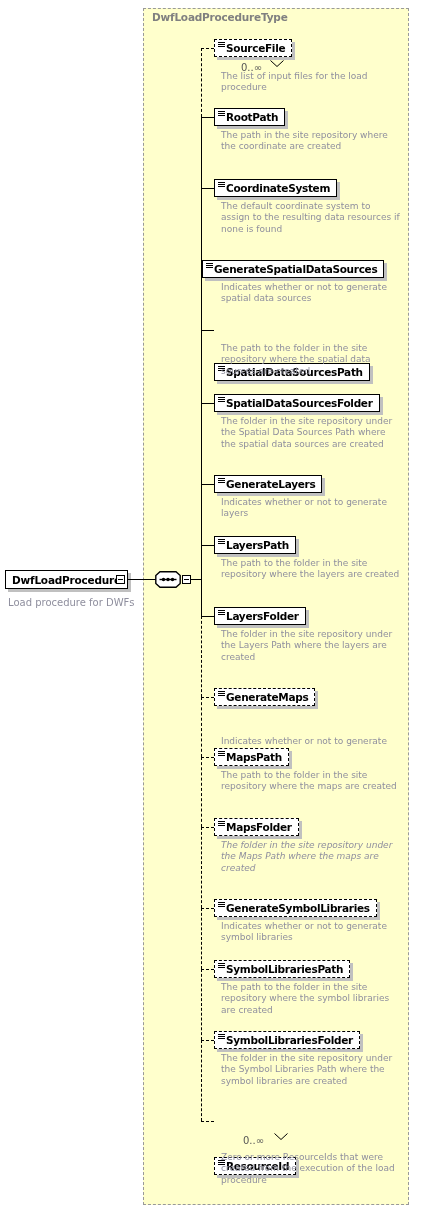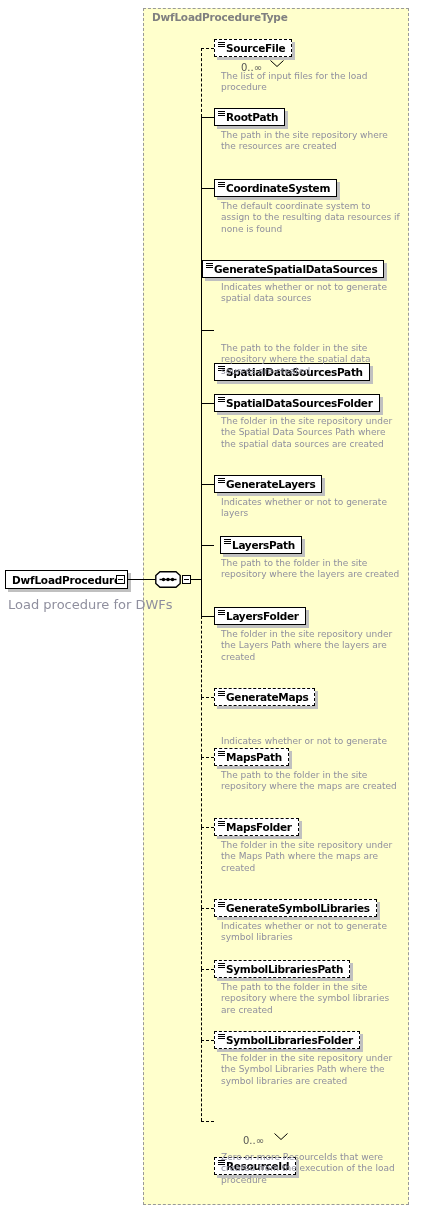--- a/index.html
+++ b/index.html
@@ -59,21 +59,21 @@
     font-size: 10.5px;
     font-weight: bold;
     color: #000000;
     letter-spacing: -0.2px;
     white-space: nowrap;
   }
   .root-desc {
     position: absolute;
     left: 8px;
     top: 597px;
-    font-size: 13px;
+    font-size: 10px;
     color: #8f8f9e;
     white-space: nowrap;
   }
   
   .expander {
     position: absolute;
     width: 9px;
     height: 9px;
     background: #ffffff;
     border: 1px solid #000000;
@@ -237,21 +237,21 @@
       <div class="card" style="top: 62px; left: 241px;">0..∞</div>
       <div class="desc" style="left: 221px; top: 71px;">The list of input files for the load procedure</div>
       <div class="el" style="left: 214px; top: 108px;">
         <span class="el-glyph">
           <i></i>
           <i></i>
           <i></i>
         </span>
         <span class="lbl">RootPath</span>
       </div>
-      <div class="desc" style="left: 221px; top: 130px;">The path in the site repository where the resources are created</div>
+      <div class="desc" style="left: 221px; top: 130px;">The path in the site repository where the coordinate are created</div>
       <div class="el" style="left: 214px; top: 179px;">
         <span class="el-glyph">
           <i></i>
           <i></i>
           <i></i>
         </span>
         <span class="lbl">CoordinateSystem</span>
       </div>
       <div class="desc" style="left: 221px; top: 201px;">The default coordinate system to assign to the resulting data resources if none is found</div>
       <div class="el" style="left: 202px; top: 260px;">
@@ -283,21 +283,21 @@
       <div class="desc" style="left: 221px; top: 416px;">The folder in the site repository under the Spatial Data Sources Path where the spatial data sources are created</div>
       <div class="el" style="left: 214px; top: 475px; align-items: center;">
         <span class="el-glyph">
           <i></i>
           <i></i>
           <i></i>
         </span>
         <span class="lbl">GenerateLayers</span>
       </div>
       <div class="desc" style="left: 221px; top: 497px;">Indicates whether or not to generate layers</div>
-      <div class="el" style="left: 220px; top: 536px;">
+      <div class="el" style="left: 214px; top: 536px;">
         <span class="el-glyph">
           <i></i>
           <i></i>
           <i></i>
         </span>
         <span class="lbl">LayersPath</span>
       </div>
       <div class="desc" style="left: 221px; top: 558px;">The path to the folder in the site repository where the layers are created</div>
       <div class="el" style="left: 214px; top: 607px;">
         <span class="el-glyph">
@@ -327,21 +327,21 @@
       </div>
       <div class="desc" style="left: 221px; top: 770px;">The path to the folder in the site repository where the maps are created</div>
       <div class="el optional" style="left: 214px; top: 818px;">
         <span class="el-glyph">
           <i></i>
           <i></i>
           <i></i>
         </span>
         <span class="lbl">MapsFolder</span>
       </div>
-      <div class="desc" style="left: 221px; top: 840px;">The folder in the site repository under the Maps Path where the maps are created</div>
+      <div class="desc" style="left: 221px; top: 840px; font-style: italic;">The folder in the site repository under the Maps Path where the maps are created</div>
       <div class="el optional" style="left: 214px; top: 899px;">
         <span class="el-glyph">
           <i></i>
           <i></i>
           <i></i>
         </span>
         <span class="lbl">GenerateSymbolLibraries</span>
       </div>
       <div class="desc" style="left: 221px; top: 921px;">Indicates whether or not to generate symbol libraries</div>
       <div class="el optional" style="left: 214px; top: 960px;">

